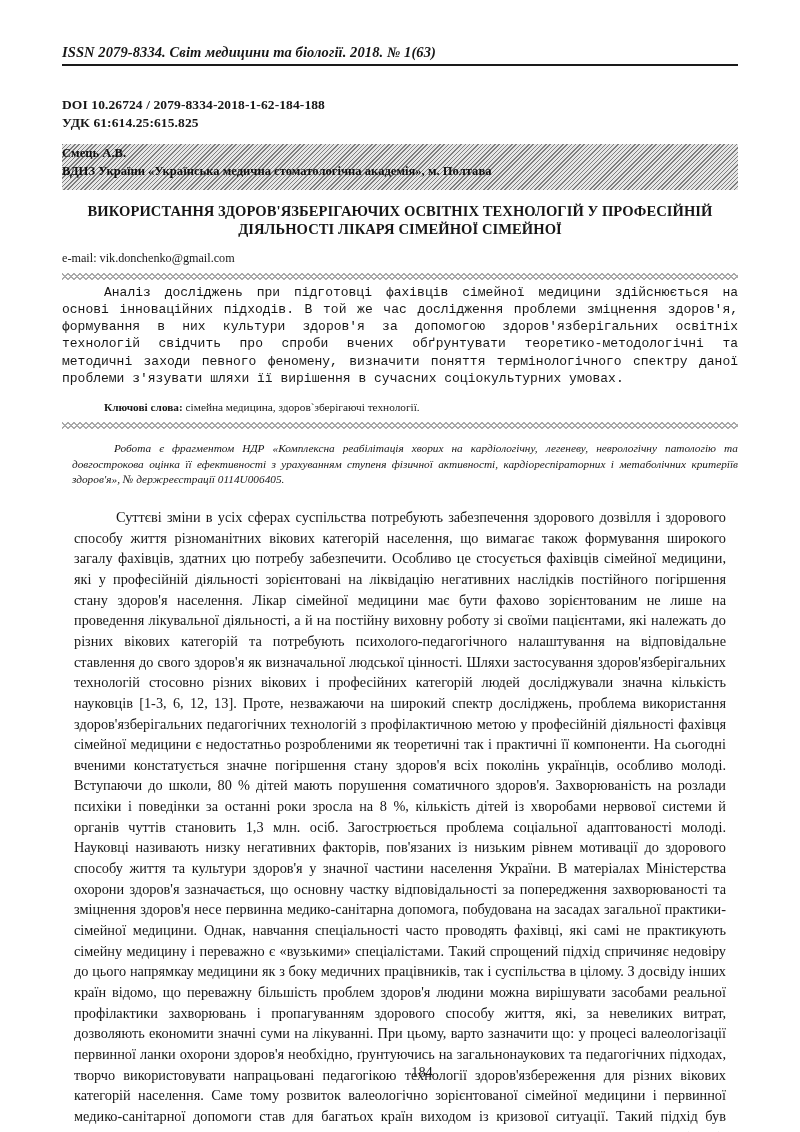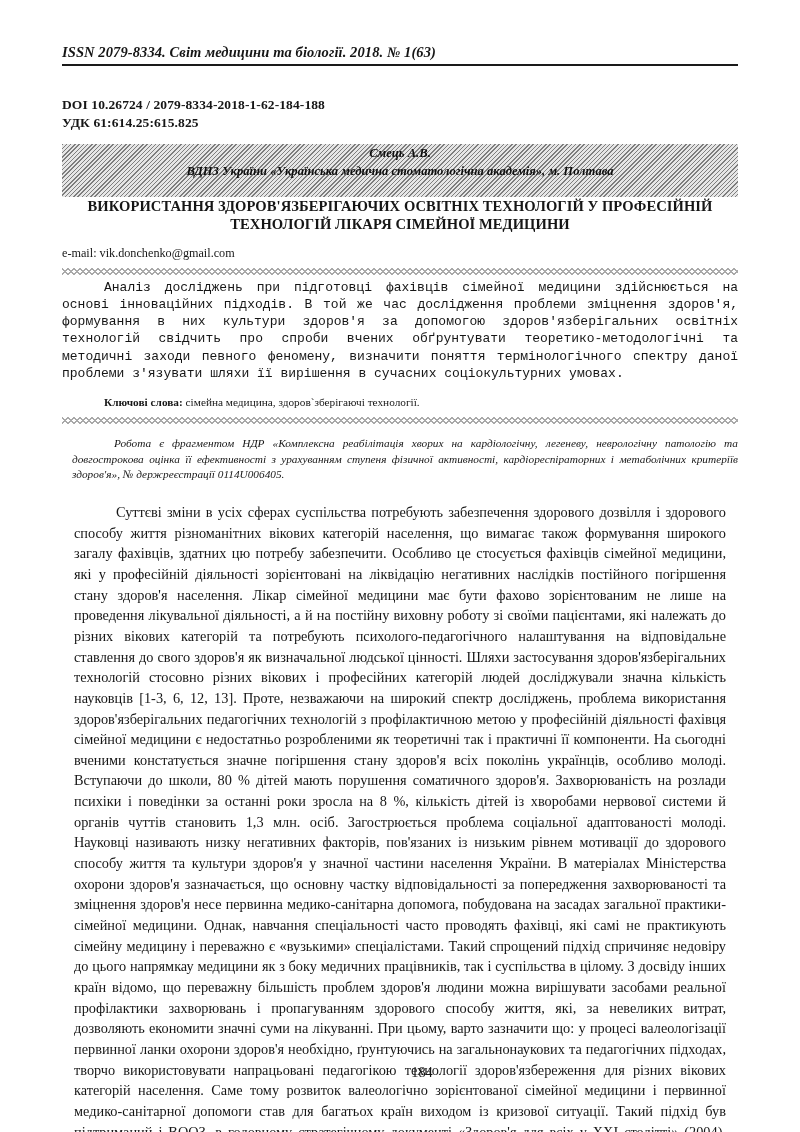--- a/index.html
+++ b/index.html
@@ -52,39 +52,38 @@
     font-weight: bold;
     font-size: 13.5px;
     line-height: 1.28;
     letter-spacing: .1px;
   }
 
   
   .authorband {
     margin-top: 13px;
     width: 100%;
-    text-align: center;
     color: #0d0d0d;
     font-weight: bold;
     font-size: 12.6px;
     line-height: 1.42;
-    padding: 1px 0 16px 0;
+    padding: 1px 0 9px 0;
     background-color: #e6e6e6;
     background-image:
       repeating-linear-gradient(135deg,
         rgba(120,120,120,.95) 0px,
         rgba(120,120,120,.95) 1px,
         rgba(255,255,255,0) 1px,
         rgba(255,255,255,0) 3px);
-    font-style: italic;
   }
   .authorband .line { display: block; white-space: nowrap; }
 
   
   .title {
+    margin-top: 12px;
     text-align: center;
     font-weight: bold;
     font-size: 14.6px;
     line-height: 1.24;
     letter-spacing: .05px;
   }
 
   .email {
     margin-top: 13px;
     text-align: left;
@@ -170,21 +169,21 @@
       <div>УДК 61:614.25:615.825</div>
     </div>
 
     <div class="authorband">
       <span class="line">Смець А.В.</span>
       <span class="line">ВДНЗ України «Українська медична стоматологічна академія», м. Полтава</span>
     </div>
 
     <div class="title">
       <div>ВИКОРИСТАННЯ ЗДОРОВ'ЯЗБЕРІГАЮЧИХ ОСВІТНІХ ТЕХНОЛОГІЙ У ПРОФЕСІЙНІЙ</div>
-      <div>ТЕХНОЛОГІЙ ЛІКАРЯ СІМЕЙНОЇ МЕДИЦИНИ</div>
+      <div>ДІЯЛЬНОСТІ ЛІКАРЯ СІМЕЙНОЇ СІМЕЙНОЇ</div>
     </div>
 
     <div class="email">e-mail: vik.donchenko@gmail.com</div>
 
     <div class="zigzag"></div>
 
     <div class="abstract">Аналіз досліджень при підготовці фахівців сімейної медицини здійснюється на основі інноваційних підходів. В той же час дослідження проблеми зміцнення здоров'я, формування в них культури здоров'я за допомогою здоров'язберігальних освітніх технологій свідчить про спроби вчених обґрунтувати теоретико-методологічні та методичні заходи певного феномену, визначити поняття термінологічного спектру даної проблеми з'язувати шляхи її вирішення в сучасних соціокультурних умовах.</div>
 
     <div class="keywords"><b>Ключові слова:</b><span> сімейна медицина, здоров`зберігаючі технології.</span></div>
 

